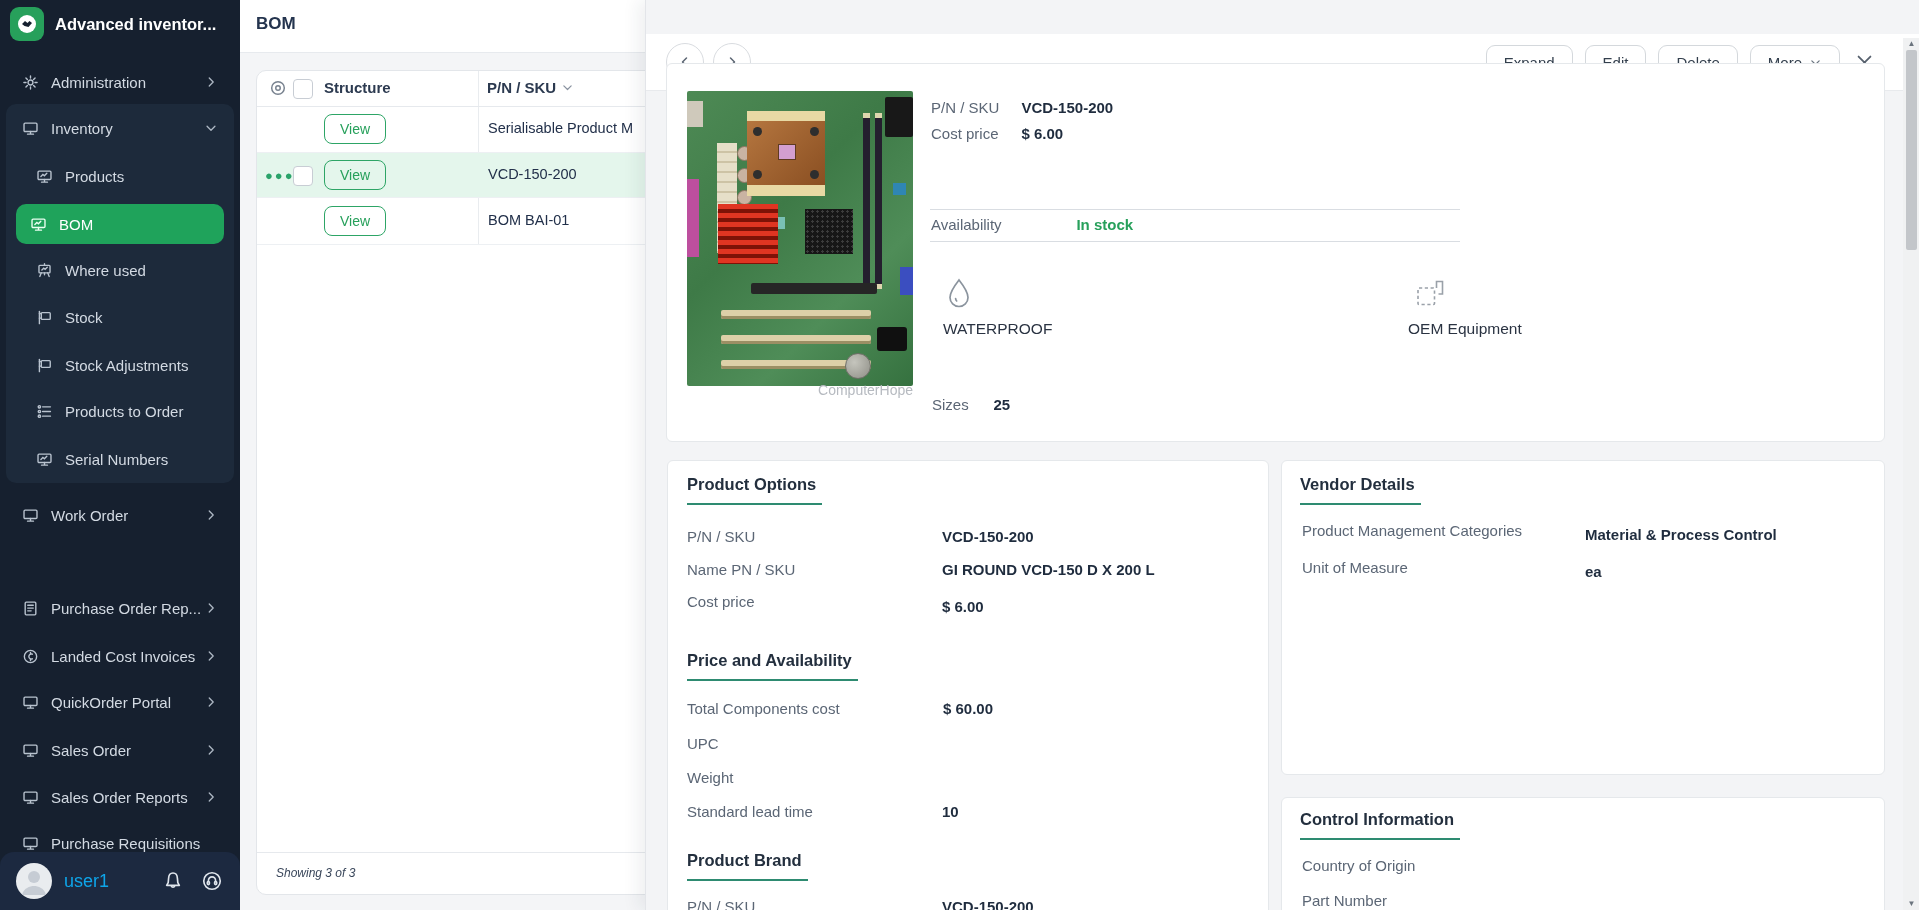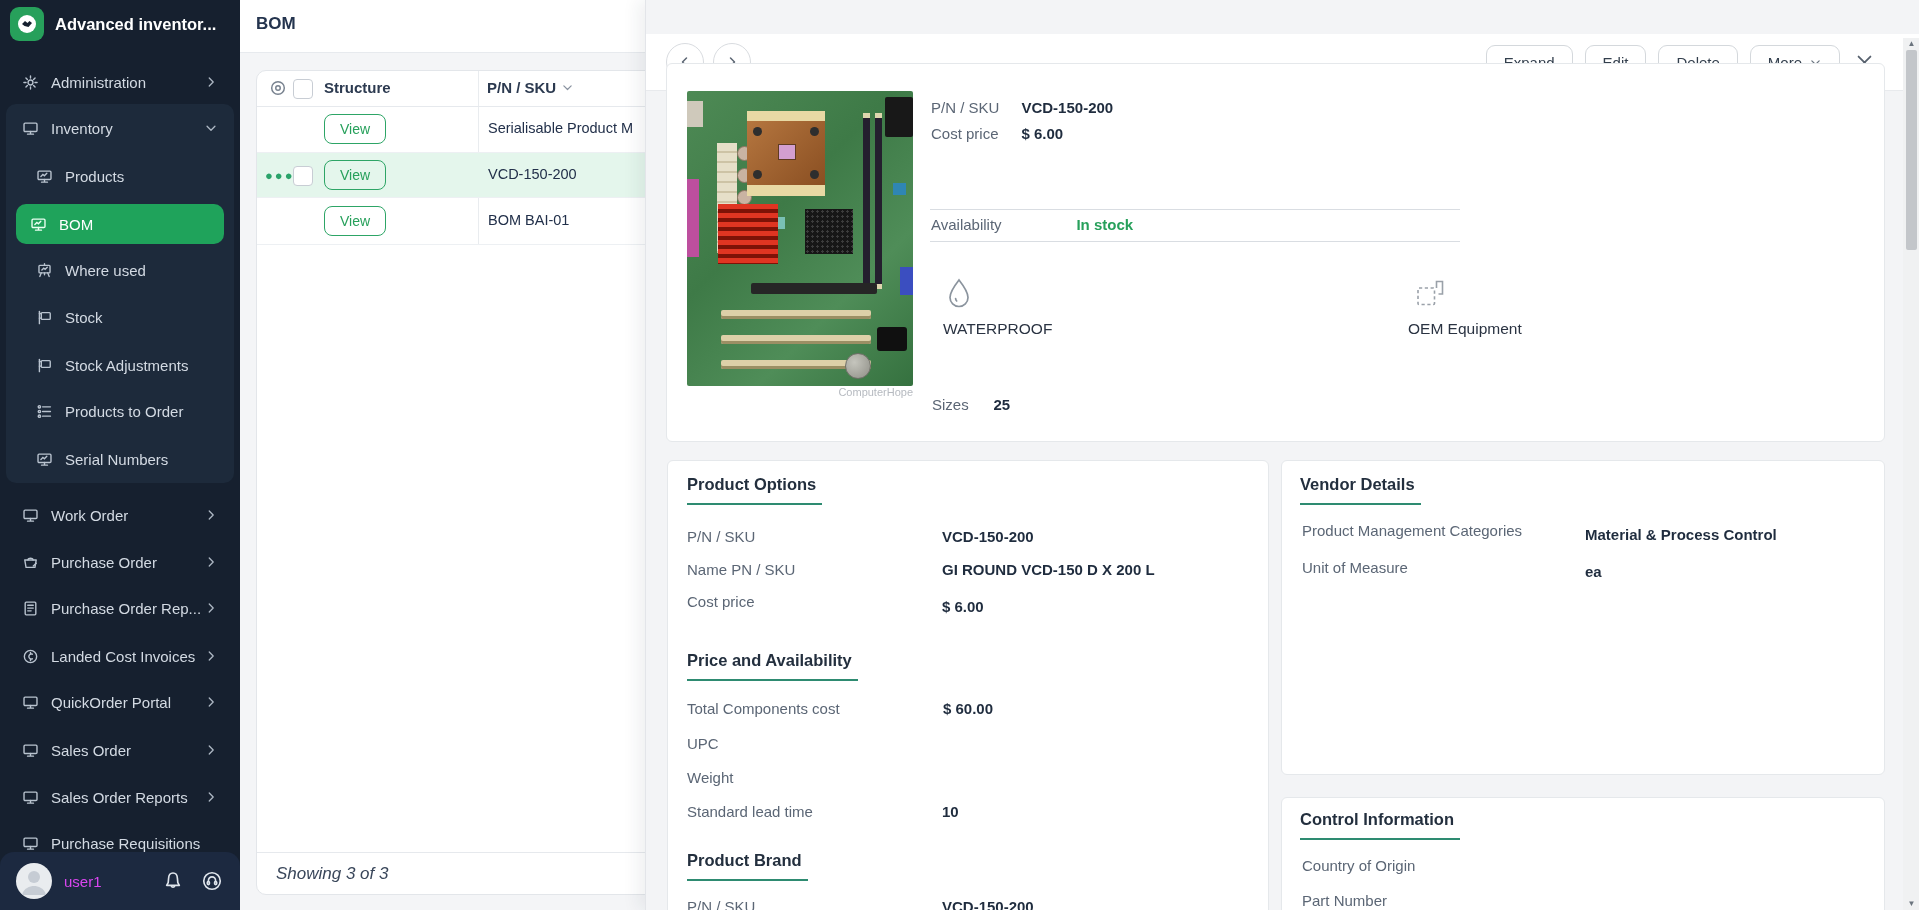--- a/index.html
+++ b/index.html
@@ -18,42 +18,42 @@
   .nav-item .ni{margin-left:14px;color:#b9c3cf;flex:0 0 auto;}
   .nav-item.sub .ni{margin-left:28px;}
   .nav-label{margin-left:12px;white-space:nowrap;overflow:hidden;flex:1 1 auto;}
   .nav-chev{margin-right:14px;color:#aeb8c4;flex:0 0 auto;}
   .nav-item.active{left:16px;right:16px;background:#1fa35b;color:#fff;}
   .nav-item.active .ni{color:#eafff2;margin-left:14px;}
   .sb-foot{position:absolute;left:0;right:0;bottom:0;height:58px;background:#1c2940;
            border-radius:14px 14px 0 0;display:flex;align-items:center;z-index:5;}
   .avatar{width:36px;height:36px;border-radius:50%;background:#e9ecef;margin-left:16px;overflow:hidden;
           display:flex;align-items:center;justify-content:center;}
-  .sb-user{color:#d946ef;font-size:15px;margin-left:12px;flex:1;}
+  .sb-user{color:#0ea5e9;font-size:18px;margin-left:12px;flex:1;}
   .foot-ic{color:#dfe5ec;margin-right:17px;cursor:pointer;}
   
   #listpanel{position:absolute;left:240px;top:0;width:405px;height:910px;background:#f4f5f7;}
   .lp-titlebar{position:absolute;left:0;top:0;right:0;height:52px;background:#fff;border-bottom:1px solid #e7eaee;}
   .lp-title{position:absolute;left:16px;top:14px;font-size:17px;font-weight:700;color:#24344e;}
   .lp-card{position:absolute;left:16px;top:70px;width:416px;height:823px;background:#fff;
            border:1px solid #e3e6ea;border-radius:10px;overflow:hidden;}
   .t-coldiv{position:absolute;left:221px;top:0;height:173px;width:1px;background:#e9ecef;}
   .t-head{position:absolute;left:0;right:0;top:0;height:35px;border-bottom:1px solid #e6e9ed;}
   .t-eye{position:absolute;left:12px;top:8px;color:#78828f;}
   .cbx{position:absolute;width:18px;height:18px;border:1px solid #c8cdd4;border-radius:4px;background:#fff;}
   .t-h1{position:absolute;left:67px;top:8px;font-size:15px;font-weight:700;color:#2c3a50;}
   .t-h2{position:absolute;left:230px;top:8px;font-size:15px;font-weight:700;color:#2c3a50;display:flex;align-items:center;gap:5px;}
   .t-row{position:absolute;left:0;right:0;border-bottom:1px solid #edf0f3;}
   .t-row.sel{background:#e4f6ec;}
   .viewbtn{position:absolute;left:67px;width:62px;height:30px;border:1.4px solid #2da566;border-radius:8px;
            background:transparent;color:#27a05b;font-size:14px;font-family:inherit;cursor:pointer;}
   .t-pn{position:absolute;left:231px;font-size:14.5px;color:#22304a;white-space:nowrap;}
   .t-dots{position:absolute;left:8px;color:#2aa36a;font-size:13px;letter-spacing:2px;cursor:pointer;}
   .lp-foot{position:absolute;left:0;right:0;bottom:0;height:41px;border-top:1px solid #e6e9ed;
-           font-style:italic;font-size:17px;color:#39465a;line-height:41px;padding-left:19px;}
+           font-style:italic;font-size:12px;color:#39465a;line-height:41px;padding-left:19px;}
   
   #detail{position:absolute;left:645px;top:0;width:1274px;height:910px;background:#f3f4f6;
           border-left:1px solid #e3e5e9;box-shadow:-7px 0 16px rgba(30,40,60,.07);overflow:hidden;}
   .d-toolbar{position:absolute;left:0;top:0;right:0;height:57px;background:#fff;border-bottom:1px solid #e8eaed;
              display:flex;align-items:center;padding:0 20px;box-sizing:border-box;margin-top:34px;}
   .circ{width:36px;height:36px;border-radius:50%;border:1px solid #d9dce0;background:#fff;color:#5a6472;
         display:flex;align-items:center;justify-content:center;cursor:pointer;margin-right:9px;}
   .tb-spacer{flex:1;}
   .tb-btn{height:35px;padding:0 17px;border:1px solid #d4d8dc;border-radius:9px;background:#fff;color:#333f4d;
           font-size:15px;font-family:inherit;cursor:pointer;margin-left:12px;display:flex;align-items:center;gap:7px;}
@@ -68,21 +68,21 @@
   .badge-t{font-size:15.5px;font-weight:400;color:#2a3342;}
   
   .sbar{position:absolute;right:0;top:38px;bottom:0;width:17px;background:#f0f1f2;}
   .sbar .thumb{position:absolute;left:3px;top:12px;width:11px;height:200px;background:#c3c6ca;border-radius:2px;}
   .sbar .arr{position:absolute;left:0;width:17px;height:12px;color:#6b747e;font-size:8px;text-align:center;line-height:12px;}
   
   .mb{position:absolute;left:18px;top:27px;width:230px;height:307px;background:#fff;}
   .mb div{position:absolute;}
   .mb .base{left:2px;top:0;right:2px;height:295px;border-radius:2px;
             background:linear-gradient(135deg,#4e8a55,#3e7a47 40%,#4f8d58 70%,#35713f);}
-  .wm{position:absolute;right:2px;bottom:0;font-size:11px;color:#b6bac0;}
+  .wm{position:absolute;right:2px;bottom:0;font-size:14px;color:#b6bac0;}
 </style>
 </head>
 <body>
 
 <svg width="0" height="0" style="position:absolute">
 <defs>
 <symbol id="ic-gear" viewBox="0 0 16 16">
         <g fill="none" stroke="currentColor" stroke-width="1.3" stroke-linecap="round">
           <circle cx="8" cy="8" r="2.3"></circle>
           <path d="M8 1.8v2M8 12.2v2M1.8 8h2M12.2 8h2M3.7 3.7l1.4 1.4M10.9 10.9l1.4 1.4M12.3 3.7l-1.4 1.4M5.1 10.9l-1.4 1.4"></path>
@@ -292,33 +292,20 @@
       </span>
     <span class="nav-label">Serial Numbers</span>
   </div>
   <div class="nav-item" style="top:495px">
     <span class="ni">
         <svg class="i" width="17" height="17">
           <use href="#ic-mon"></use>
         </svg>
       </span>
     <span class="nav-label">Work Order</span>
-    <span class="nav-chev">
-        <svg class="i" width="14" height="14">
-          <use href="#ic-chr"></use>
-        </svg>
-      </span>
-  </div>
-  <div class="nav-item" style="top:542px">
-    <span class="ni">
-        <svg class="i" width="17" height="17">
-          <use href="#ic-basket"></use>
-        </svg>
-      </span>
-    <span class="nav-label">Purchase Order</span>
     <span class="nav-chev">
         <svg class="i" width="14" height="14">
           <use href="#ic-chr"></use>
         </svg>
       </span>
   </div>
   <div class="nav-item" style="top:588px">
     <span class="ni">
         <svg class="i" width="17" height="17">
           <use href="#ic-doc"></use>

